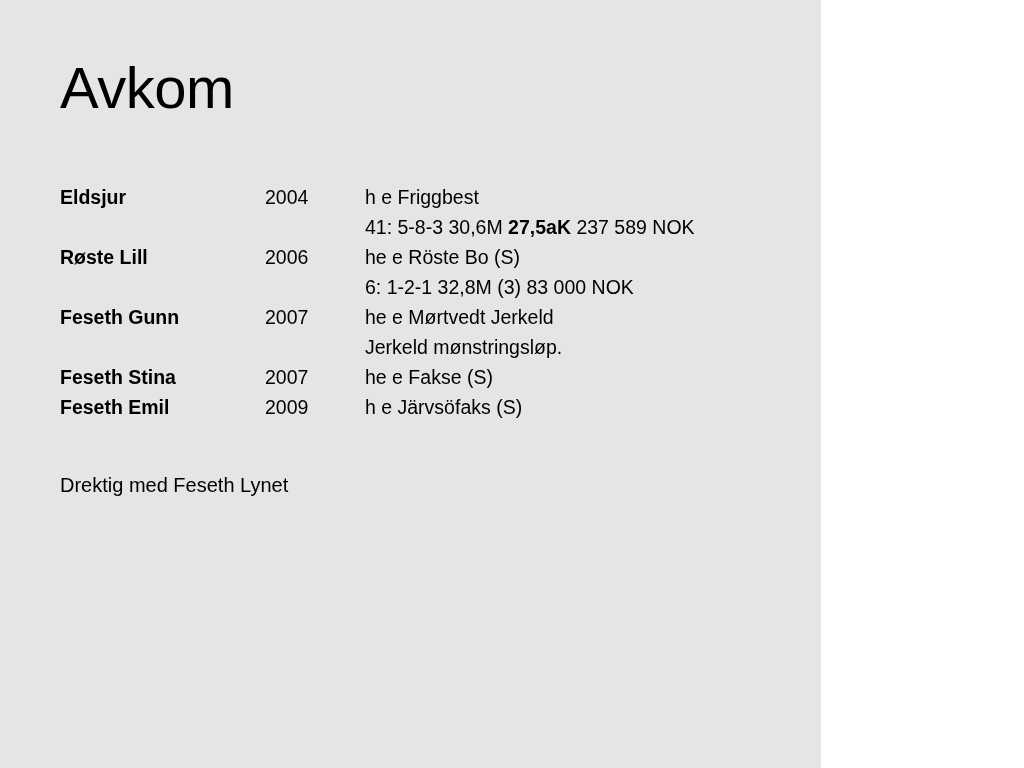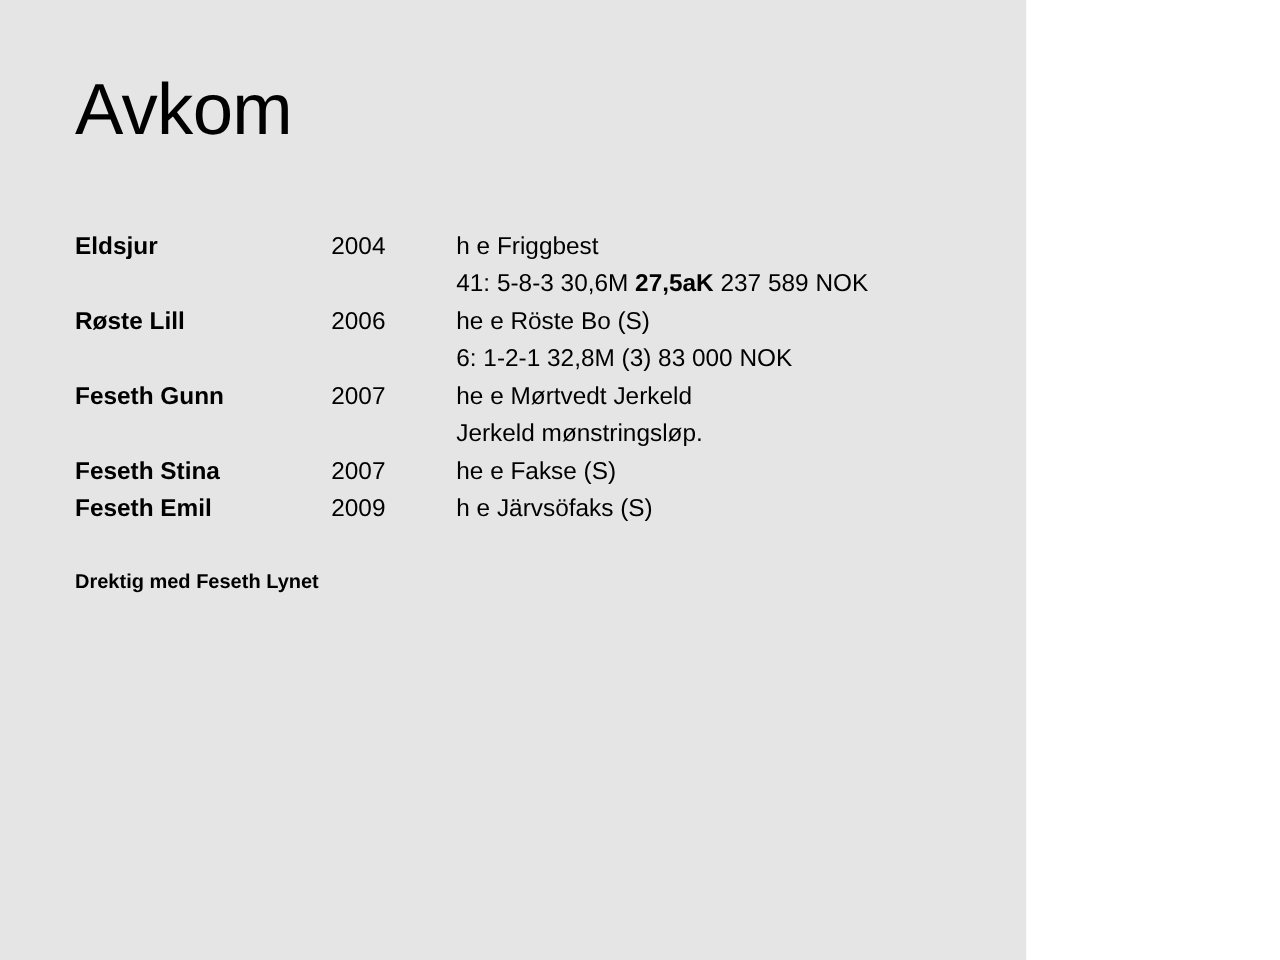--- a/index.html
+++ b/index.html
@@ -54,23 +54,23 @@
   }
   .col-desc {
     font-weight: normal;
   }
   .strong-inline {
     font-weight: bold;
   }
   .footnote {
     position: absolute;
     left: 60px;
-    top: 455px;
-    font-size: 16px;
-    font-weight: bold;
+    top: 474px;
+    font-size: 20px;
+    font-weight: normal;
     line-height: 22px;
     color: #000000;
     white-space: nowrap;
   }
 </style>
 </head>
 <body>
 
 <div class="slide">
 

